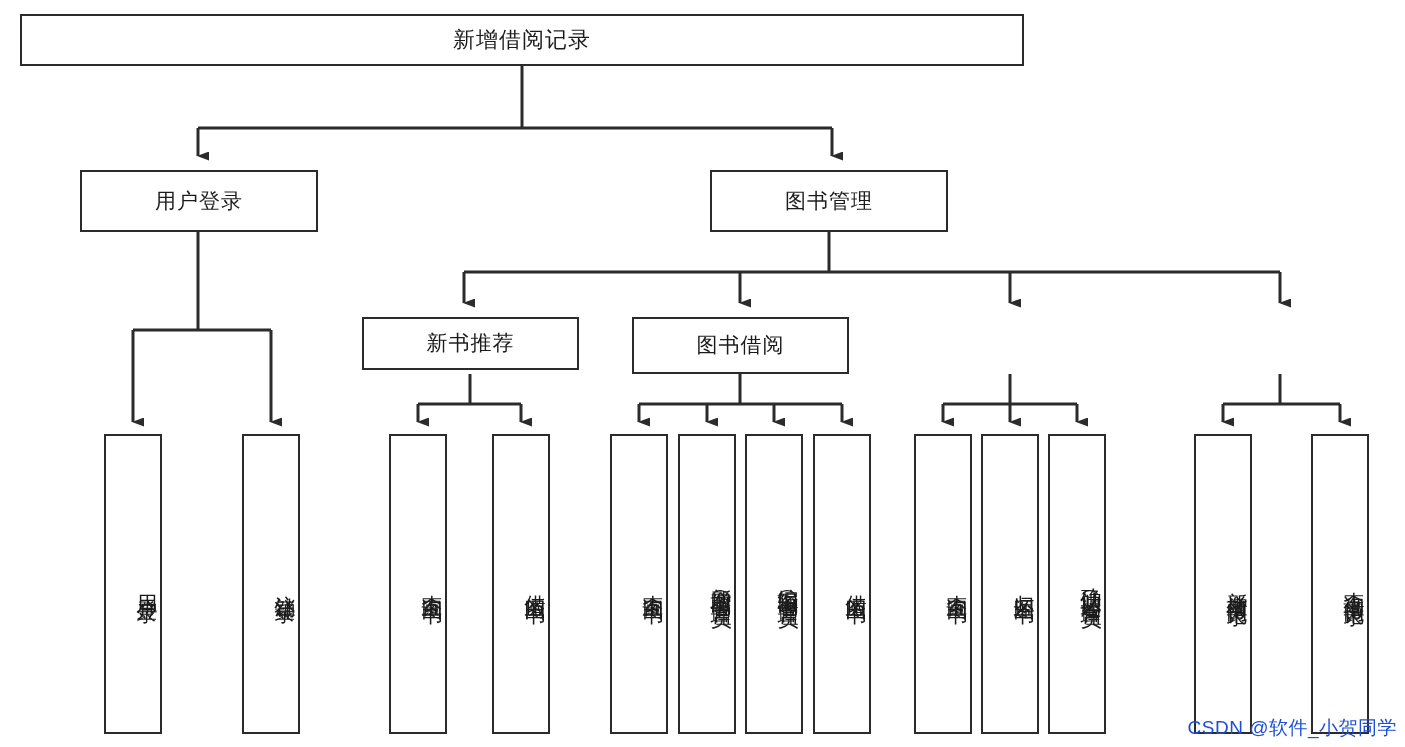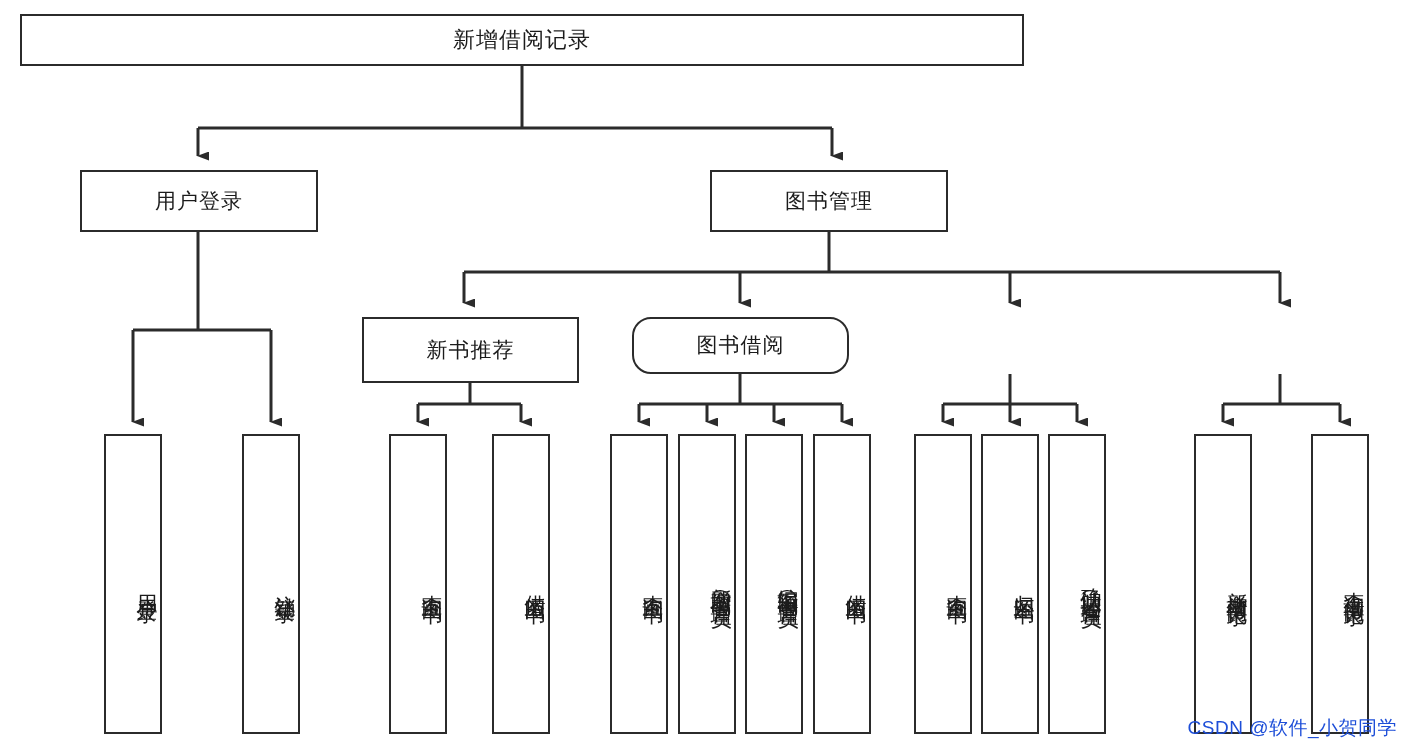--- a/index.html
+++ b/index.html
@@ -127,24 +127,24 @@
     <span>新增借阅记录</span>
   </div>
 
   <div class="node h" style="left:80px; top:170px; width:238px; height:62px;">
     <span>用户登录</span>
   </div>
   <div class="node h" style="left:710px; top:170px; width:238px; height:62px;">
     <span>图书管理</span>
   </div>
 
-  <div class="node h" style="left:362px; top:317px; width:217px; height:66px;">
+  <div class="node h" style="left:362px; top:317px; width:217px; height:53px;">
     <span>新书推荐</span>
   </div>
-  <div class="node h" style="left:632px; top:317px; width:217px; height:57px;border-radius:19px;">
+  <div class="node h" style="left:632px; top:317px; width:217px; height:57px;">
     <span>图书借阅</span>
   </div>
 
   <div class="node v" style="left:104px; top:434px; width:58px; height:300px;">
     <span class="vtext">用户登录</span>
   </div>
   <div class="node v" style="left:242px; top:434px; width:58px; height:300px;">
     <span class="vtext">注销登录</span>
   </div>
 

